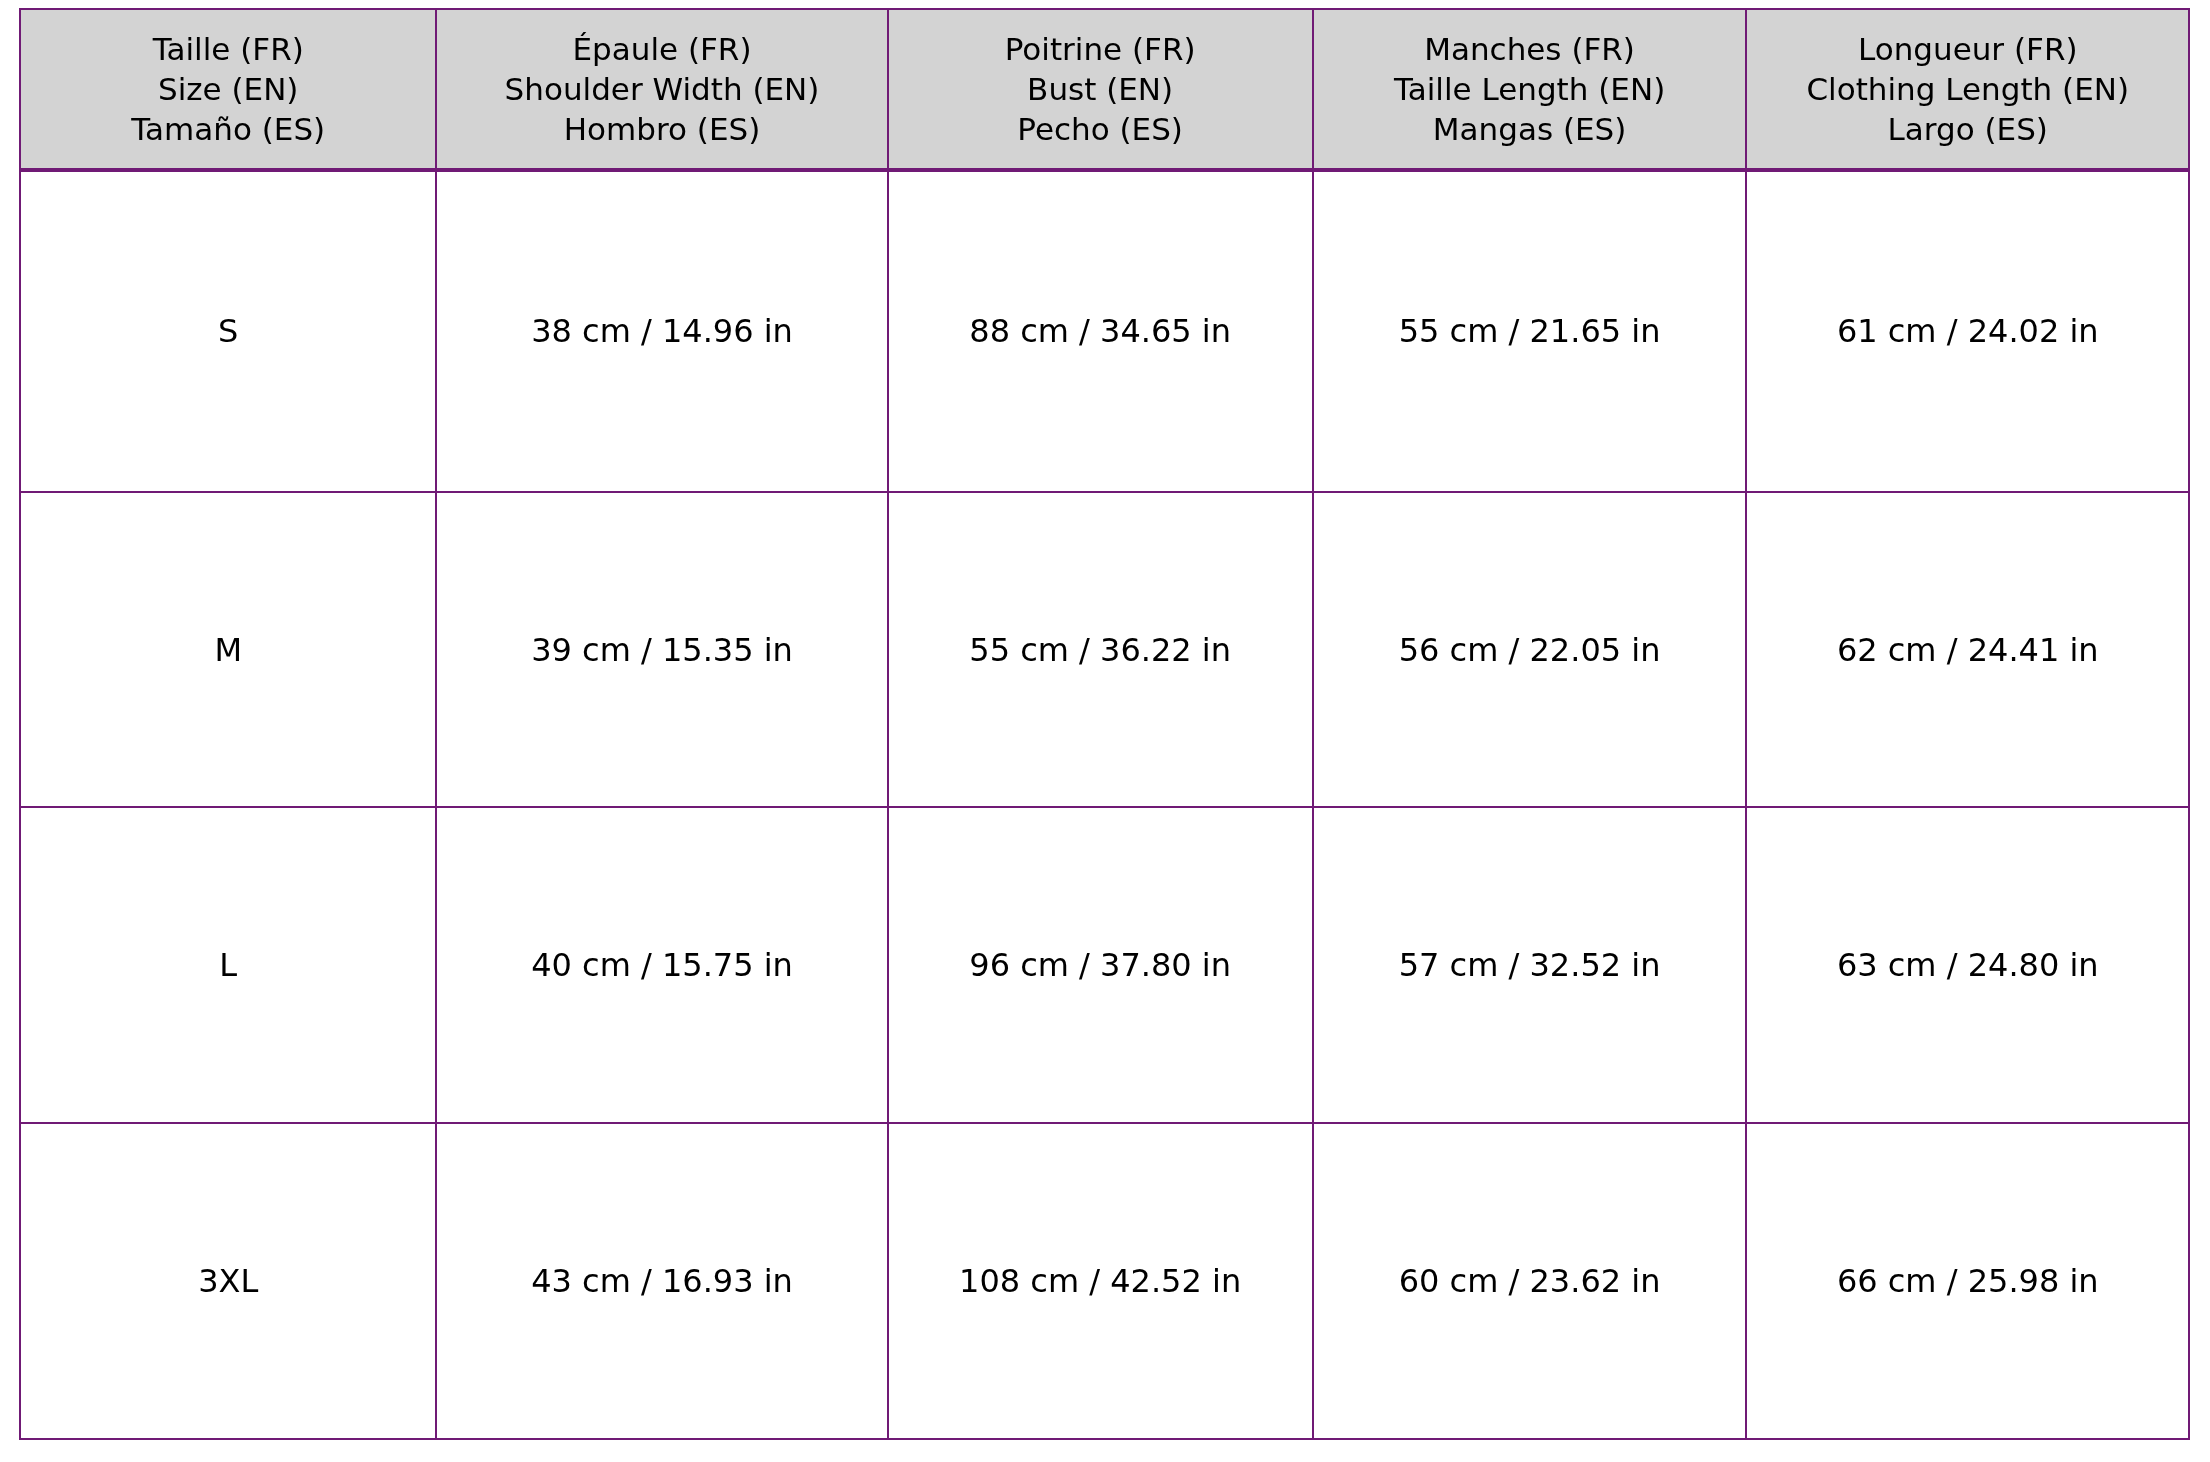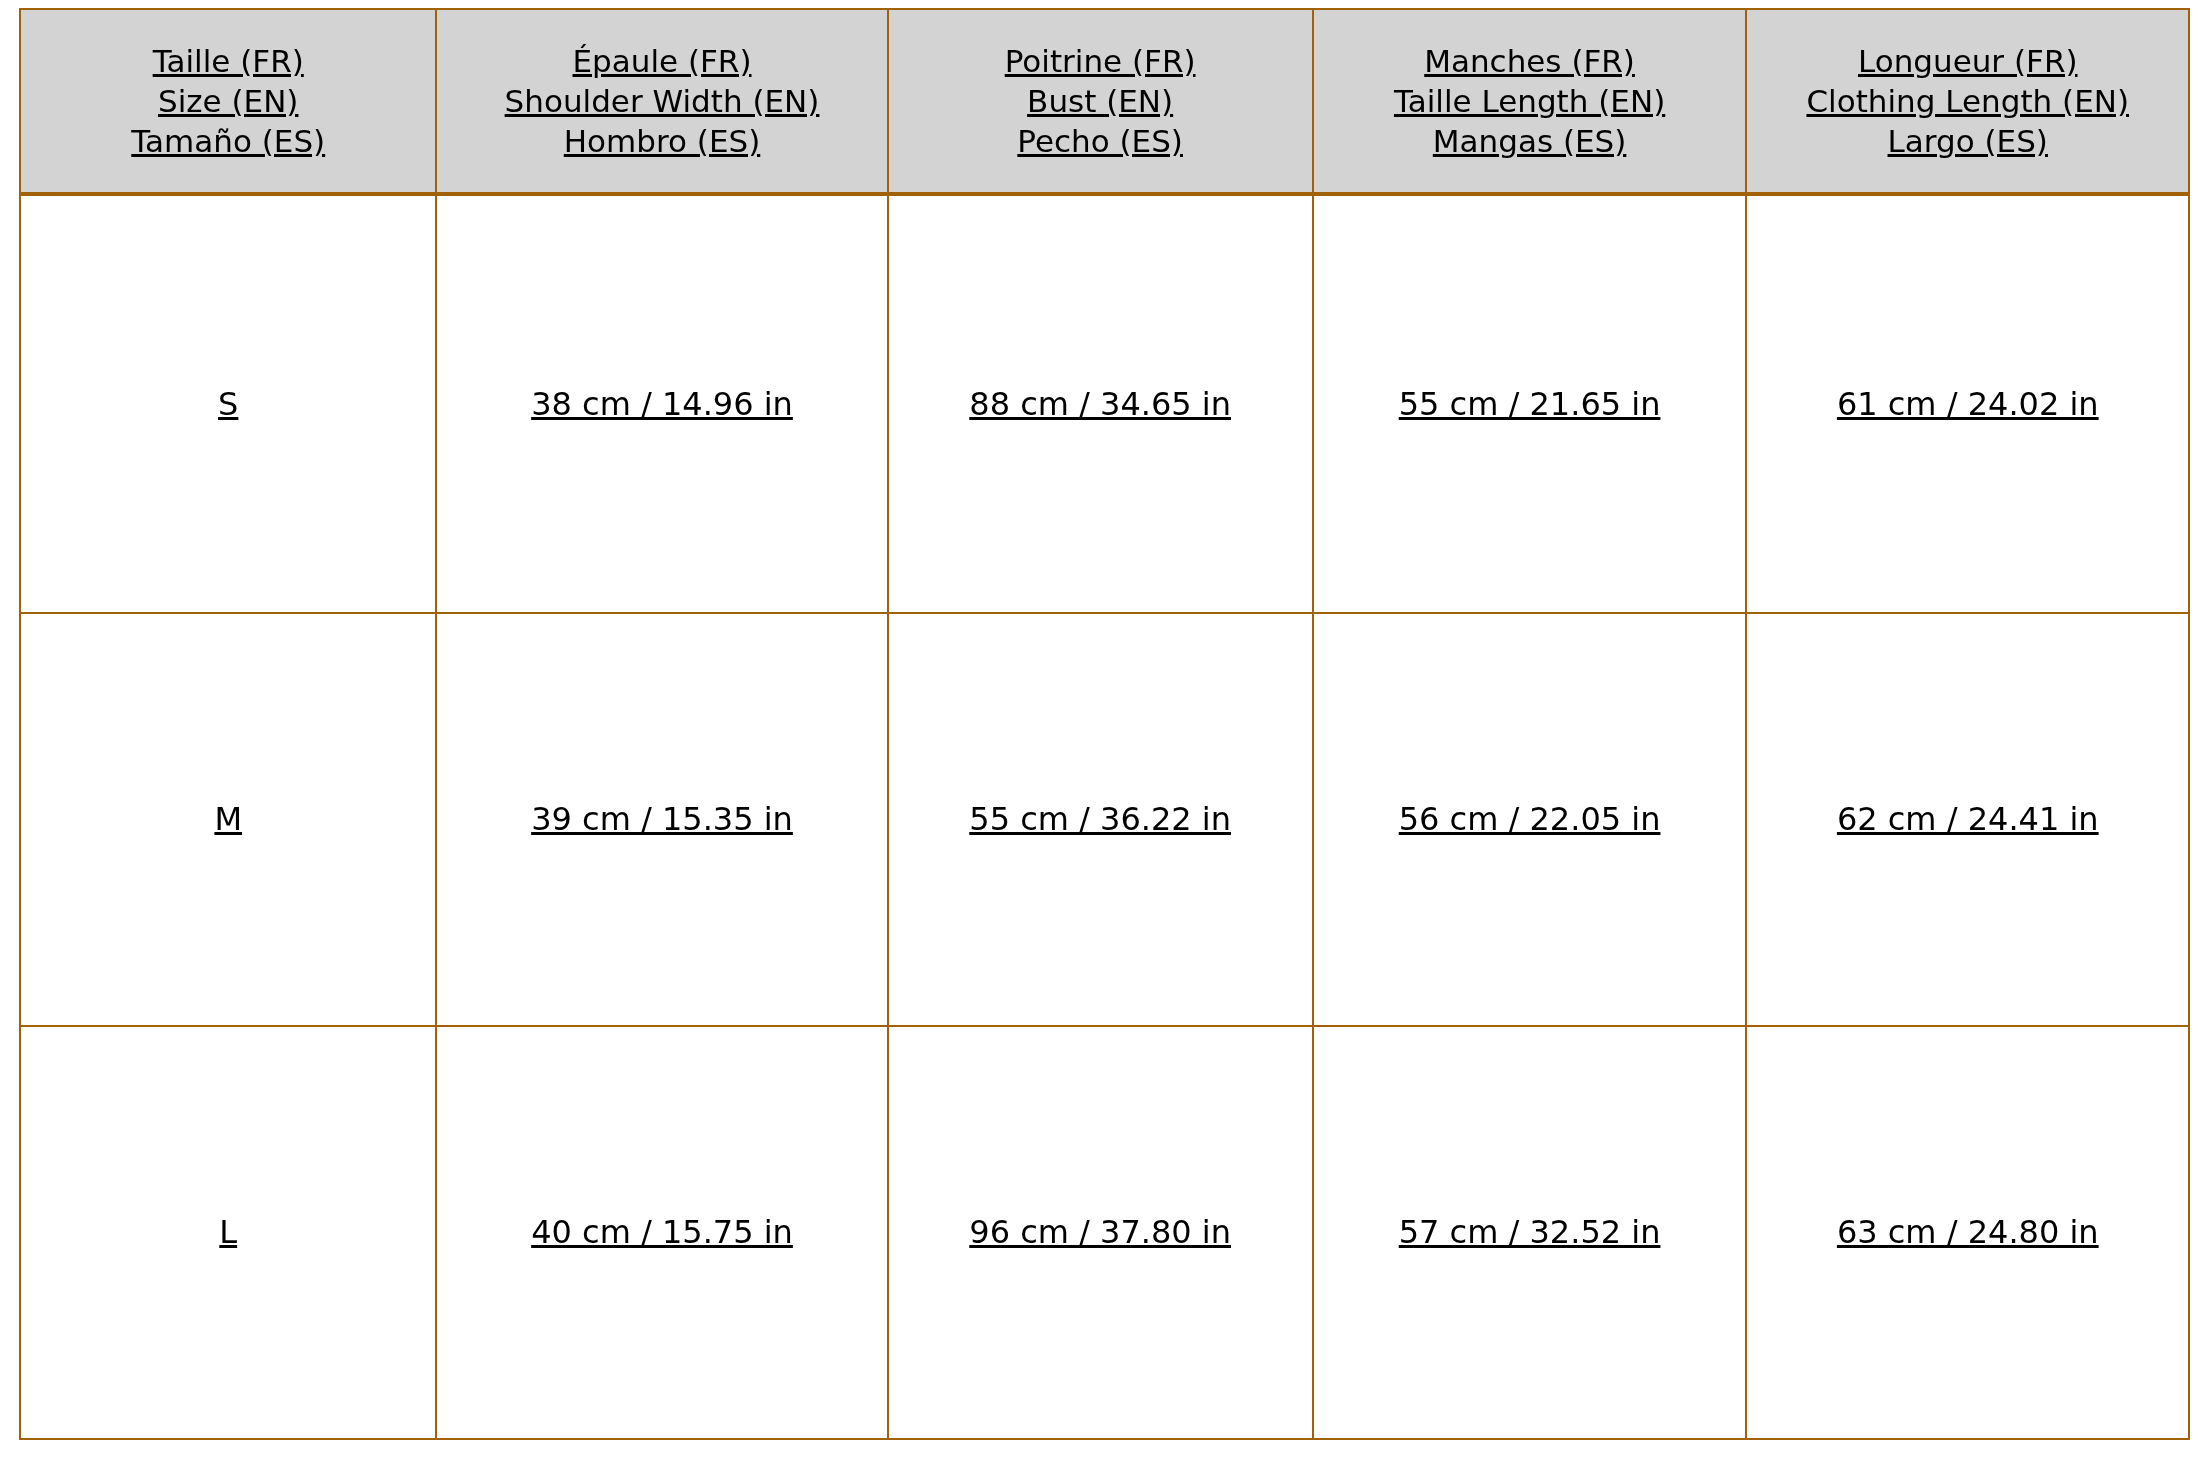--- a/index.html
+++ b/index.html
@@ -31,27 +31,26 @@
   }
 
   table.size-chart col.c0 { width: 19.20%; }
   table.size-chart col.c1 { width: 20.80%; }
   table.size-chart col.c2 { width: 19.60%; }
   table.size-chart col.c3 { width: 20.00%; }
   table.size-chart col.c4 { width: 20.40%; }
 
   table.size-chart th,
   table.size-chart td {
-    border: 2px solid #a16207;
+    border: 2px solid #701a75;
     text-align: center;
     vertical-align: middle;
     color: #000000;
     font-weight: normal;
-    padding: 18px 10px;
-    text-decoration: underline;
+    padding: 6px 10px;
   }
 
   table.size-chart thead th {
     background: #d3d3d3;
     font-size: 31px;
     line-height: 1.30;
     height: 146px;
     border-bottom-width: 4px;
   }
 
@@ -127,15 +126,22 @@
         <td>56 cm / 22.05 in</td>
         <td>62 cm / 24.41 in</td>
       </tr>
       <tr>
         <td>L</td>
         <td>40 cm / 15.75 in</td>
         <td>96 cm / 37.80 in</td>
         <td>57 cm / 32.52 in</td>
         <td>63 cm / 24.80 in</td>
       </tr>
+      <tr>
+        <td>3XL</td>
+        <td>43 cm / 16.93 in</td>
+        <td>108 cm / 42.52 in</td>
+        <td>60 cm / 23.62 in</td>
+        <td>66 cm / 25.98 in</td>
+      </tr>
     </tbody>
   </table>
 </div>
 
 </body></html>

